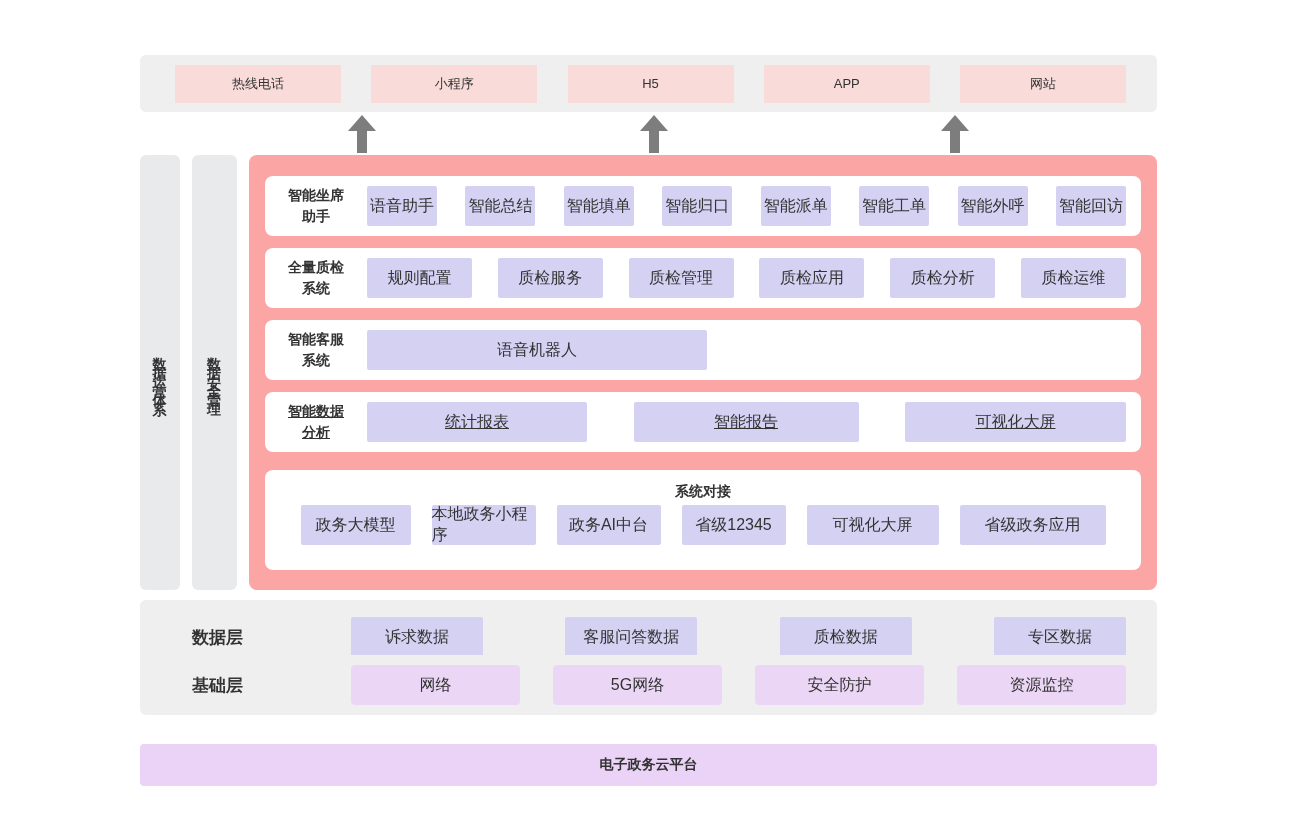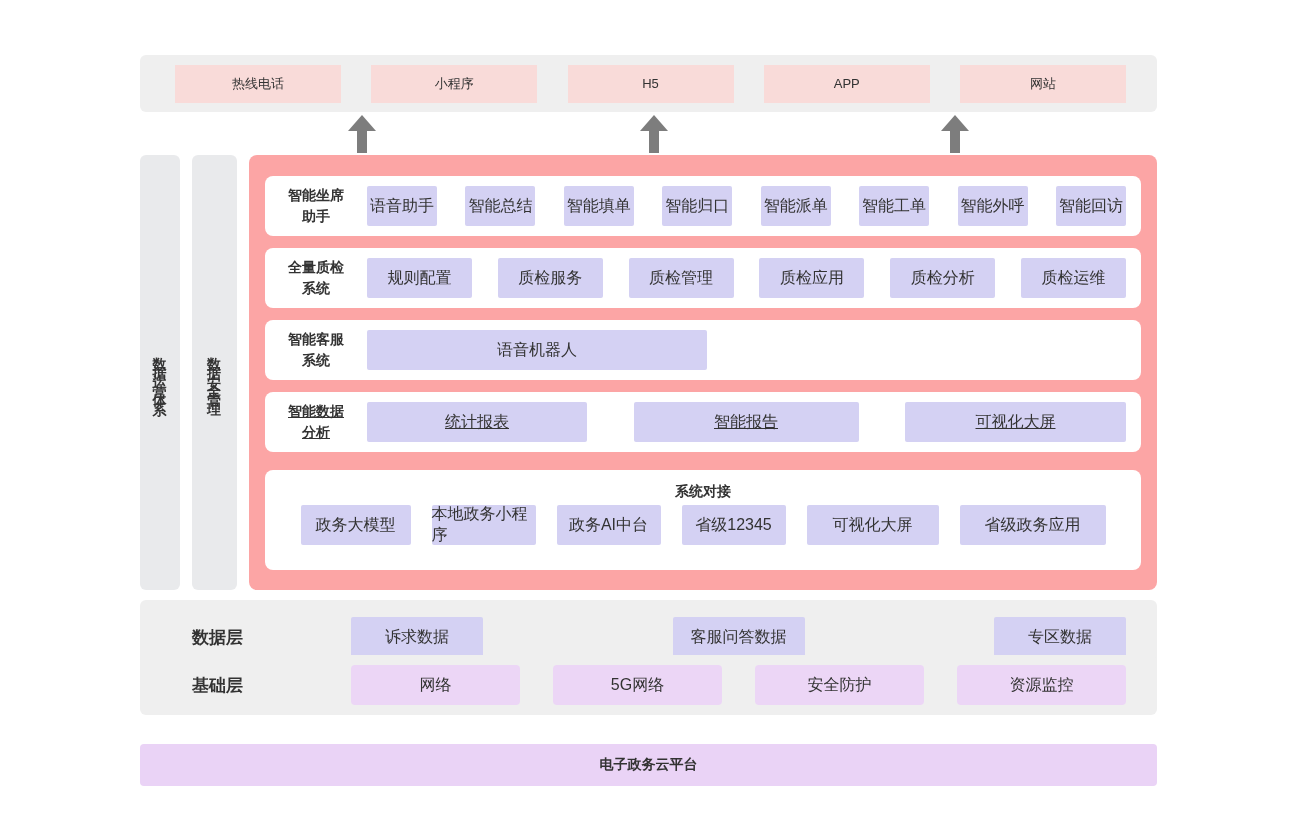--- a/index.html
+++ b/index.html
@@ -156,20 +156,21 @@
       </div>
 
     </div>
   </section>
 
   <section class="layer-bar data-layer">
     <div class="layer-label">数据层</div>
     <div class="layer-items">
       <div class="chip">诉求数据</div>
       <div class="chip">客服问答数据</div>
+      <div class="chip">质检数据</div>
       <div class="chip">专区数据</div>
     </div>
   </section>
 
   <section class="layer-bar base-layer">
     <div class="layer-label">基础层</div>
     <div class="layer-items">
       <div class="chip">网络</div>
       <div class="chip">5G网络</div>
       <div class="chip">安全防护</div>

